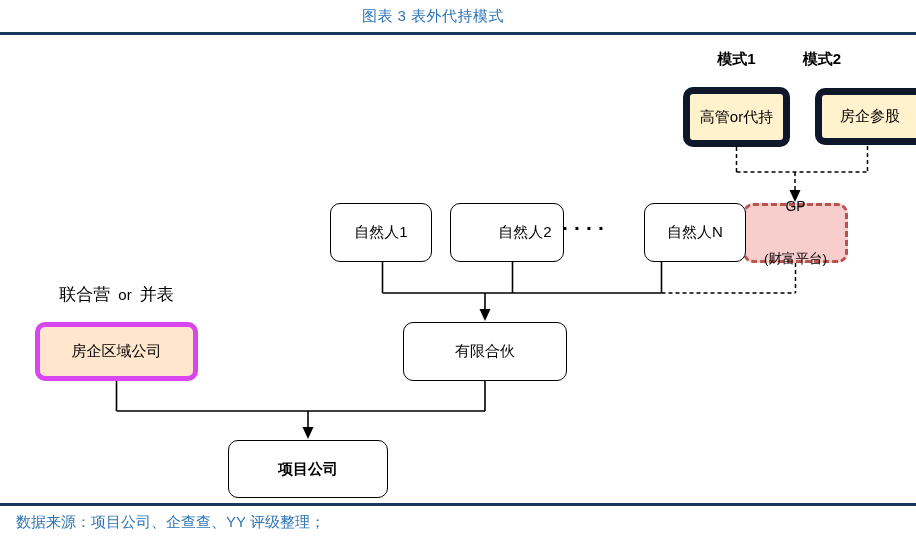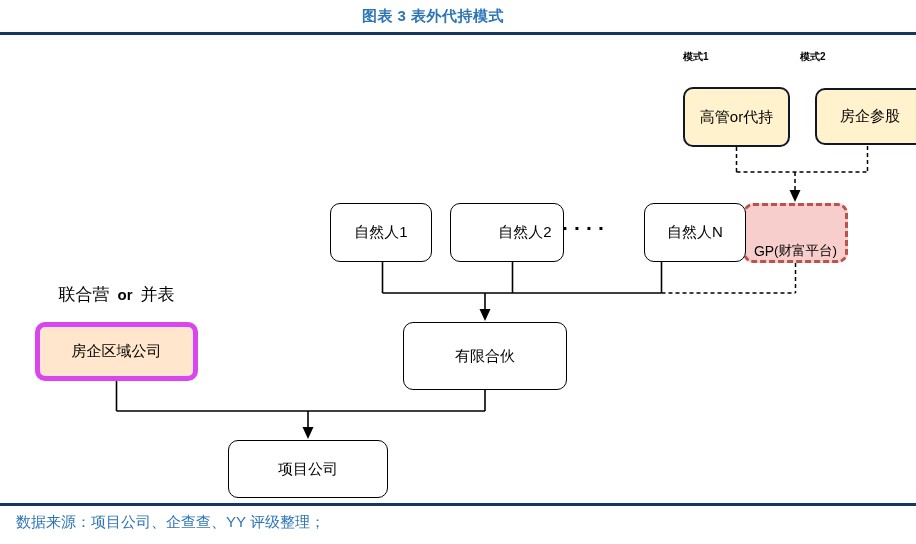--- a/index.html
+++ b/index.html
@@ -3,54 +3,54 @@
 <meta charset="utf-8">
 <style>
   html,body{margin:0;padding:0;}
   body{
     width:916px;height:544px;position:relative;overflow:hidden;
     background:#ffffff;font-family:"Liberation Sans","DejaVu Sans",sans-serif;
     -webkit-font-smoothing:antialiased;
   }
   .title{
     position:absolute;top:7px;left:0;width:866px;text-align:center;
-    font-size:15px;font-weight:bold;color:#2E75B6;letter-spacing:.5px;
+    font-size:15px;font-weight:normal;color:#2E75B6;letter-spacing:.5px;
   }
   .rule{position:absolute;left:0;width:916px;height:3px;background:#17375E;}
   .rule-top{top:32px;}
   .rule-bottom{top:503px;}
   .footer-src{
     position:absolute;top:513px;left:16px;font-size:15px;color:#2E75B6;
   }
   .mode-label{
-    position:absolute;font-size:10px;font-weight:bold;color:#000;text-align:left;
+    position:absolute;font-size:15px;font-weight:bold;color:#000;text-align:center;
   }
   .box{
     position:absolute;display:flex;align-items:center;justify-content:center;
     font-size:15px;color:#000;border-radius:10px;box-sizing:border-box;
     text-align:center;line-height:1.25;z-index:2;background:#fff;
   }
-  .box-yellow{background:#FFF2CC;border:2px solid #0f172a;}
+  .box-yellow{background:#FFF2CC;border:7px solid #0f172a;}
   .box-orange{background:#FFE6CC;border:5px solid #d946ef;}
   .box-white{background:#ffffff;border:1.6px solid #000;}
   .box-gp{
     background:#F8CECC;border:3.5px dashed #B85450;
-    font-size:14px;flex-direction:row;align-items:flex-end;
+    font-size:14px;flex-direction:column;
   }
   .gp-sub{font-size:13.5px;margin-top:35px;}
   .dots{
     position:absolute;left:556px;top:216px;width:60px;text-align:center;
     font-size:21px;font-weight:bold;color:#000;letter-spacing:5px;z-index:2;
   }
   .left-label{
     position:absolute;left:35px;top:283px;width:163px;text-align:center;
     font-size:17px;color:#000;white-space:nowrap;
   }
   .left-label .b{font-weight:normal;}
-  .left-label .or{font-size:15px;font-weight:bold;padding:0 8px;}
+  .left-label .or{font-size:15px;font-weight:normal;padding:0 8px;}
   svg.wires{position:absolute;left:0;top:0;z-index:1;}
 </style>
 </head>
 <body>
 
 <div class="title">图表 3 表外代持模式</div>
 <div class="rule rule-top"></div>
 
 <svg class="wires" width="916" height="544" viewBox="0 0 916 544">
 
@@ -62,37 +62,37 @@
   <path d="M308,411 V429" fill="none" stroke="#000" stroke-width="1.6"></path>
   <polygon points="308,439 302.5,427 313.5,427" fill="#000"></polygon>
 
   <path d="M736.5,147 V172 M867.5,146 V172 M736.5,172 H867.5 M795,172 V192" fill="none" stroke="#000" stroke-width="1.5" stroke-dasharray="4 3"></path>
   <polygon points="795,202 789.5,190 800.5,190" fill="#000"></polygon>
 
   <path d="M795.5,263 V293 M661.5,293 H795.5" fill="none" stroke="#000" stroke-width="1.5" stroke-dasharray="4 3"></path>
 </svg>
 
 <div class="mode-label" style="left:683px;top:50px;width:107px;">模式1</div>
-<div class="mode-label" style="left:800px;top:50px;width:92px;">模式2</div>
+<div class="mode-label" style="left:776px;top:50px;width:92px;">模式2</div>
 
 <div class="box box-yellow" style="left:683px;top:87px;width:107px;height:60px;">高管or代持</div>
 <div class="box box-yellow" style="left:815px;top:88px;width:110px;height:57px;">房企参股</div>
 
 <div class="box box-gp" style="left:743px;top:203px;width:105px;height:60px;">
   <span>GP</span>
   <span class="gp-sub">(财富平台)</span>
 </div>
 
 <div class="box box-white" style="left:330px;top:203px;width:102px;height:59px;">自然人1</div>
 <div class="box box-white" style="left:450px;top:203px;width:114px;height:59px;padding-left:36px;">自然人2</div>
 <div class="box box-white" style="left:644px;top:203px;width:102px;height:59px;">自然人N</div>
 <div class="dots">····</div>
 
 <div class="left-label">
   <span class="b">联合营</span><span class="or">or</span><span class="b">并表</span>
 </div>
 
 <div class="box box-orange" style="left:35px;top:322px;width:163px;height:59px;">房企区域公司</div>
-<div class="box box-white" style="left:403px;top:322px;width:164px;height:68px;">有限合伙</div>
-<div class="box box-white" style="left:228px;top:440px;width:160px;height:58px;">项目公司</div>
+<div class="box box-white" style="left:403px;top:322px;width:164px;height:59px;">有限合伙</div>
+<div class="box box-white" style="left:228px;top:440px;width:160px;height:58px;font-weight:bold;">项目公司</div>
 
 <div class="rule rule-bottom"></div>
 <div class="footer-src">数据来源：项目公司、企查查、YY 评级整理；</div>
 
 </body></html>

